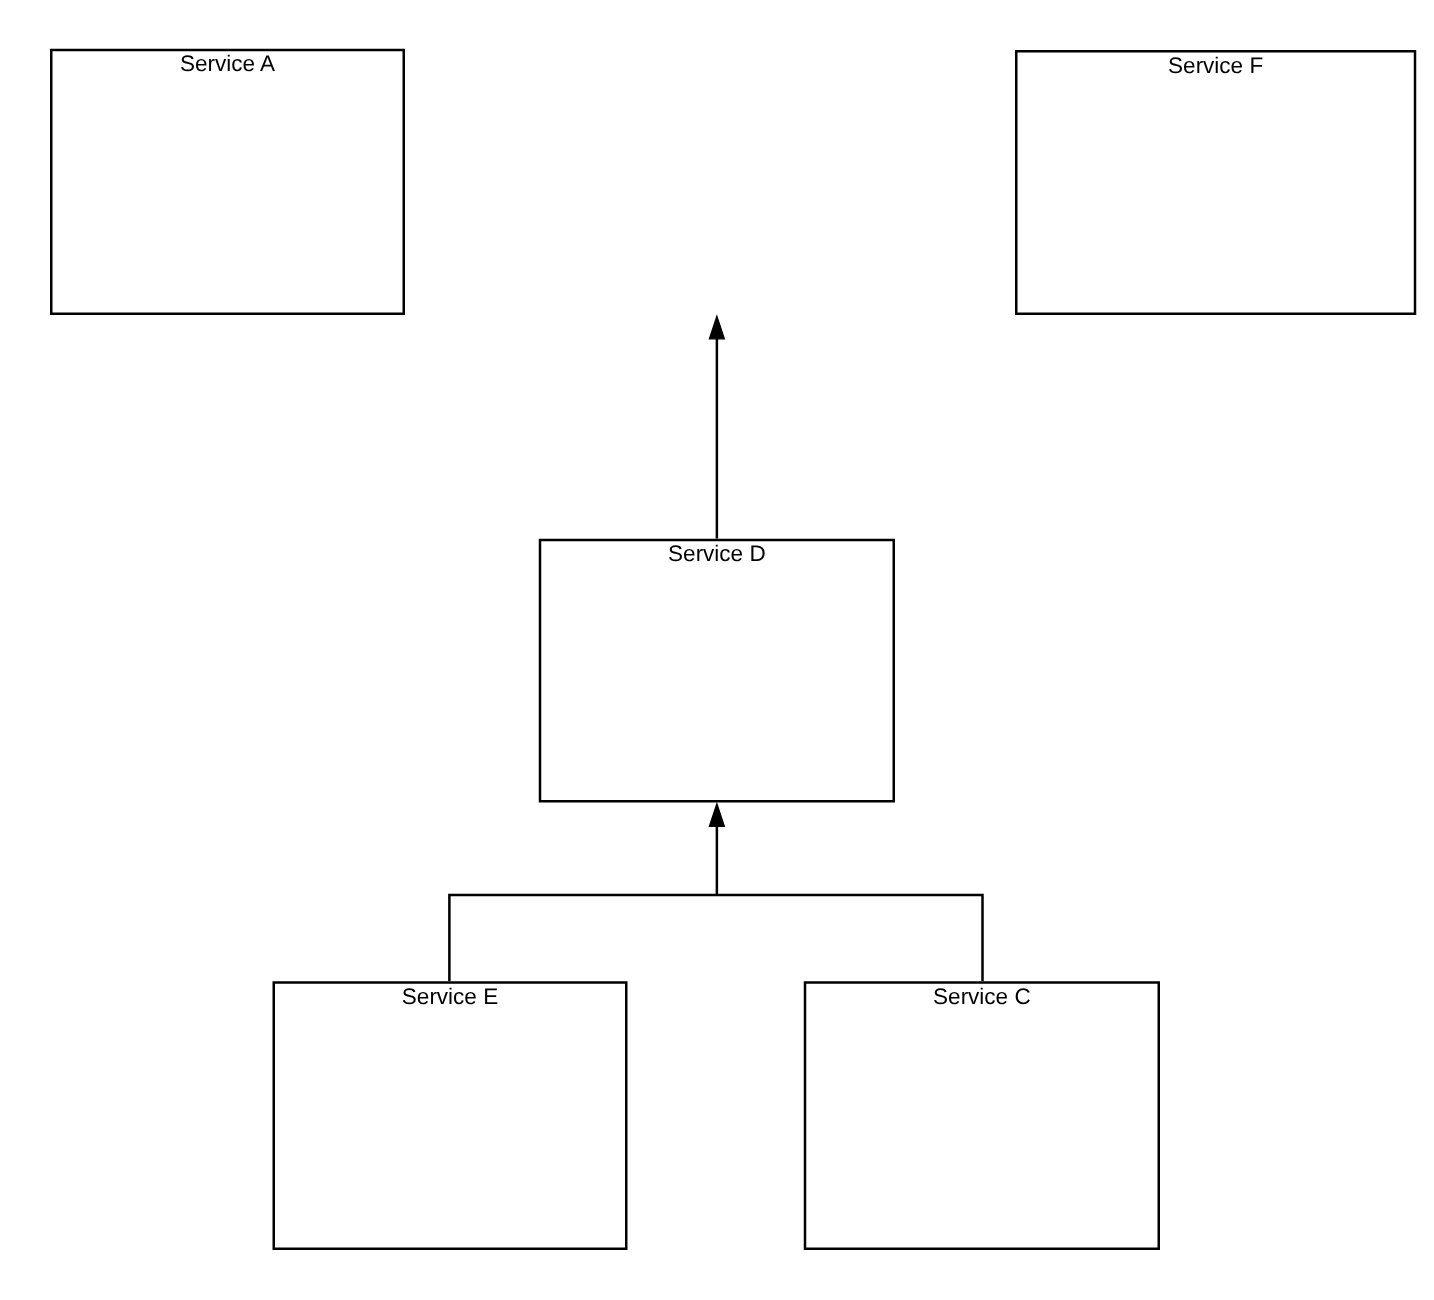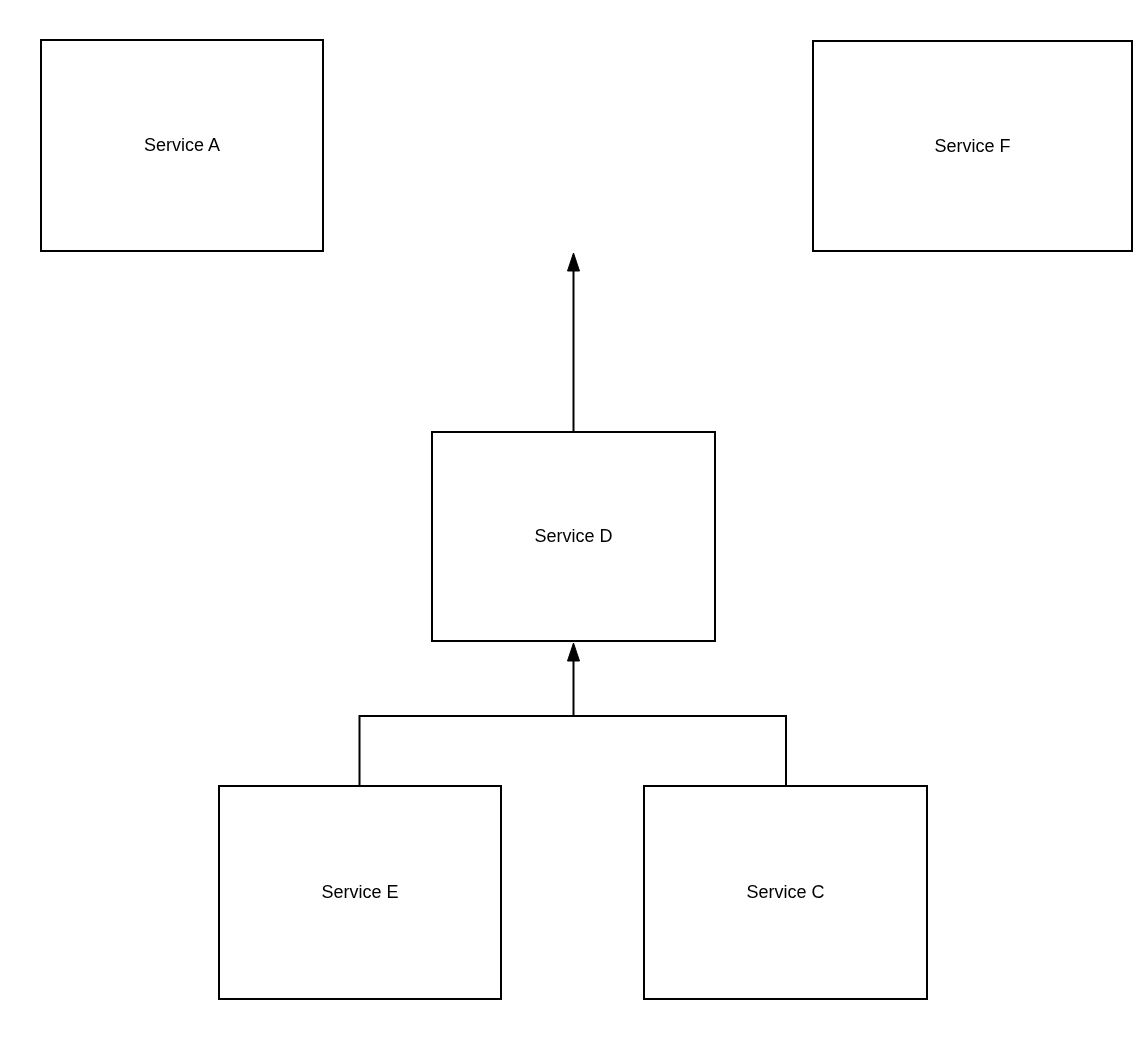--- a/index.html
+++ b/index.html
@@ -33,21 +33,20 @@
     fill: #000000;
     stroke: #000000;
     stroke-width: 1;
   }
   .node {
     position: absolute;
     box-sizing: border-box;
     border: 2px solid #000000;
     background: #ffffff;
     display: flex;
-    align-items: center;
     justify-content: center;
   }
   .node-label {
     font-size: 18px;
     color: #000000;
     white-space: nowrap;
   }
   
   .node-a { left: 40px;  top: 39px;  width: 284px; height: 213px; }
   .node-b { left: 431px; top: 40px;  width: 285px; height: 213px; }

